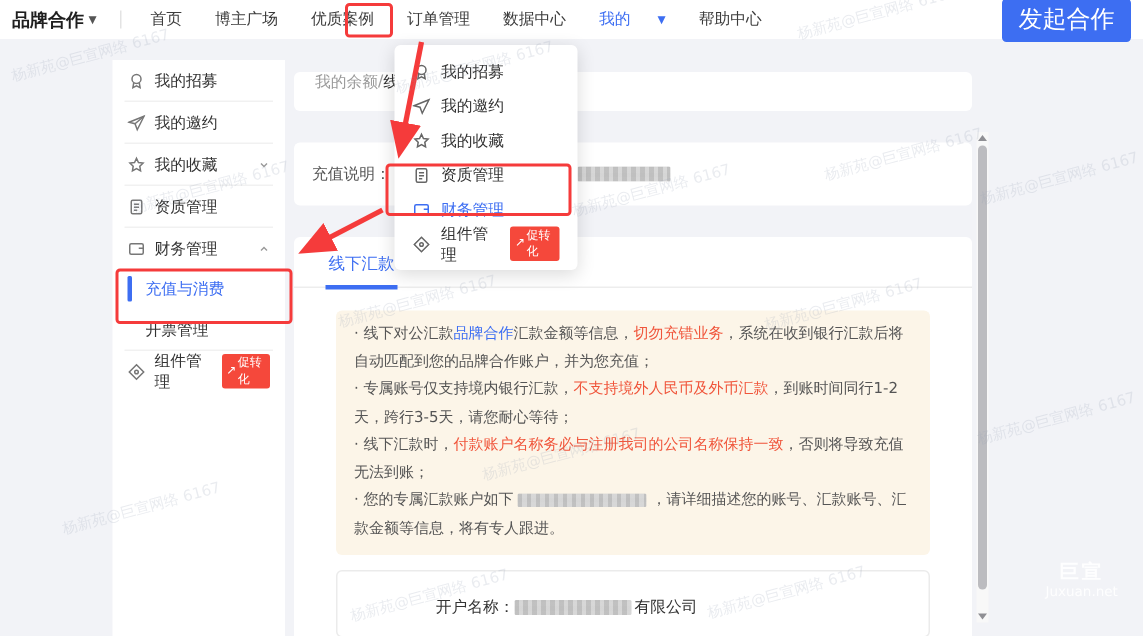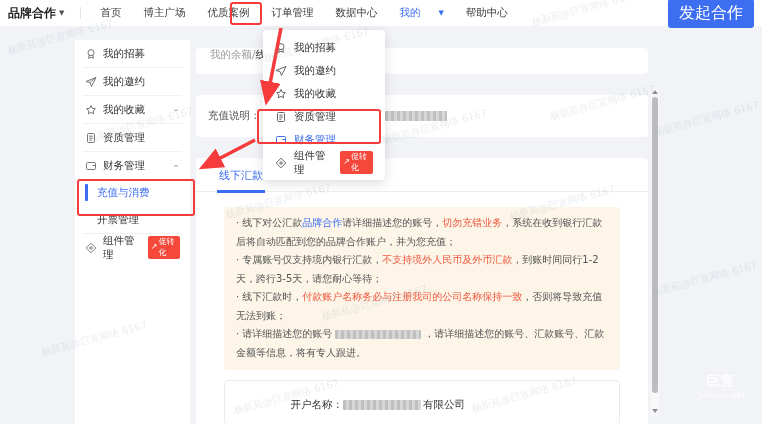--- a/index.html
+++ b/index.html
@@ -206,24 +206,24 @@
   <span class="censor censor-abs" style="left:189px;top:16px;width:62px;"></span>
 </div>
 
 <div class="card card-main">
   <div class="tabbar">
     <span class="tab">线下汇款</span>
   </div>
 
   <div class="notice">
     <ul>
-      <li><span>线下对公汇款</span><span class="blue">品牌合作</span><span>请详细描述您的账号，</span><span class="red">切勿充错业务</span><span>，系统在收到银行汇款后将自动匹配到您的品牌合作账户，并为您充值；</span></li>
+      <li><span>线下对公汇款</span><span class="blue">品牌合作</span><span>汇款金额等信息，</span><span class="red">切勿充错业务</span><span>，系统在收到银行汇款后将自动匹配到您的品牌合作账户，并为您充值；</span></li>
       <li><span>专属账号仅支持境内银行汇款，</span><span class="red">不支持境外人民币及外币汇款</span><span>，到账时间同行1-2天，跨行3-5天，请您耐心等待；</span></li>
       <li><span>线下汇款时，</span><span class="red">付款账户名称务必与注册我司的公司名称保持一致</span><span>，否则将导致充值无法到账；</span></li>
-      <li><span>请详细描述您的账号</span><span class="censor" style="width:86px;height:9px;margin:0 3px;"></span><span>，请详细描述您的账号、汇款账号、汇款金额等信息，将有专人跟进。</span></li>
+      <li><span>您的专属汇款账户如下</span><span class="censor" style="width:86px;height:9px;margin:0 3px;"></span><span>，请详细描述您的账号、汇款账号、汇款金额等信息，将有专人跟进。</span></li>
     </ul>
   </div>
 
 
   <div class="acc-card">
     <div class="acc-row">
       <span class="acc-label">开户名称：</span>
       <span class="censor" style="width:78px;"></span>
       <span class="acc-suffix">有限公司</span>
     </div>

